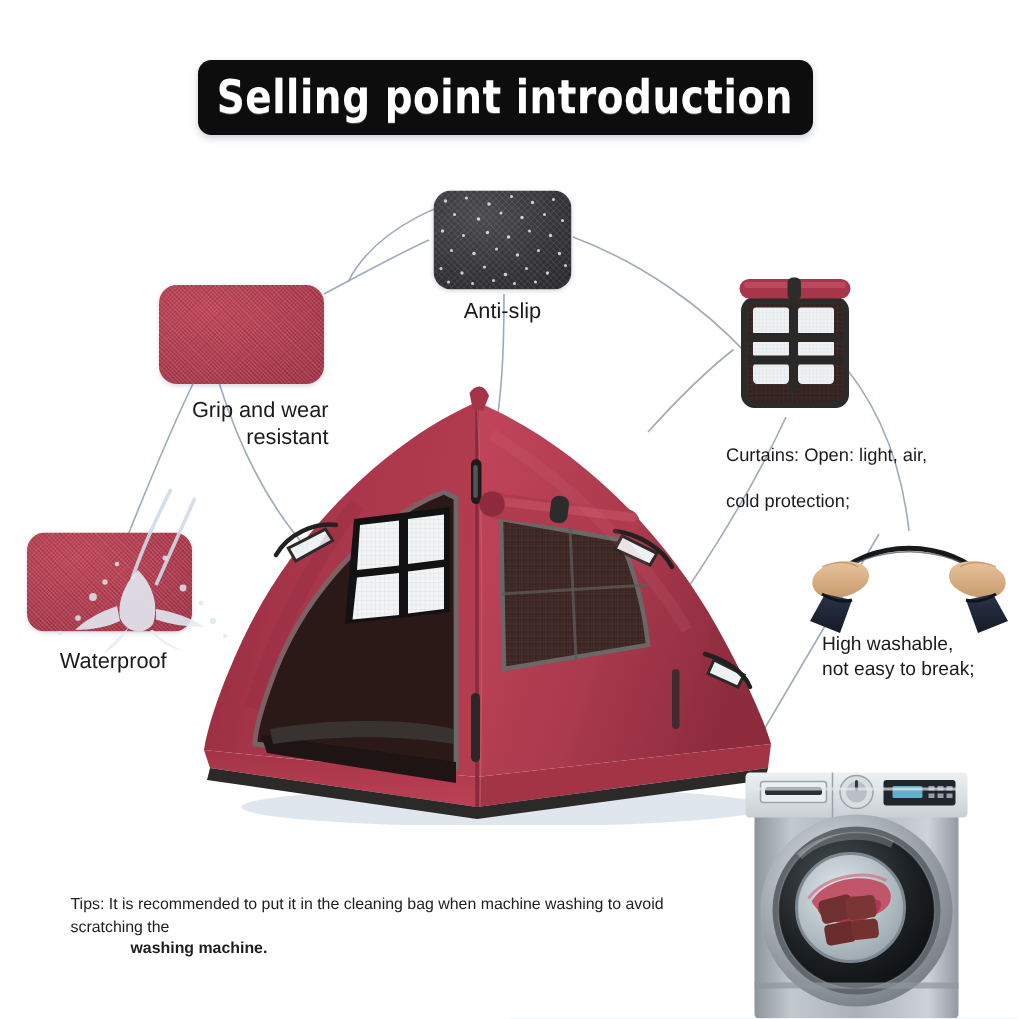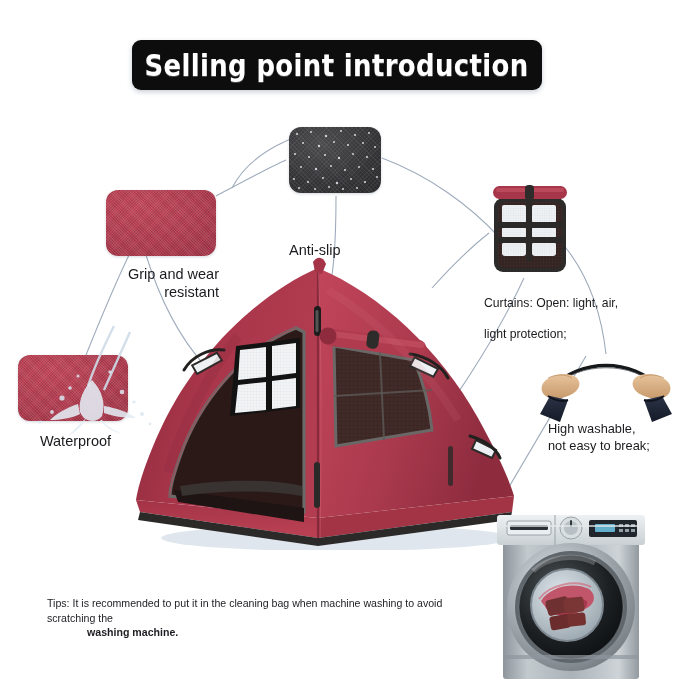--- a/index.html
+++ b/index.html
@@ -49,21 +49,21 @@
   #sw-anti{left:289px;top:127px;width:92px;height:66px;}
   #sw-water{left:18px;top:355px;width:110px;height:66px;}
   #sw-curtain{left:489px;top:184px;width:82px;height:92px;border-radius:10px;background:none;box-shadow:none;}
 
   
   .splash{position:absolute;left:-14px;top:-42px;width:150px;height:130px;pointer-events:none;}
 
   
   .label{position:absolute;color:#1b1b1f;font-size:14.5px;line-height:1.22;}
   #lb-grip{left:79px;top:266px;width:140px;text-align:right;}
-  #lb-anti{left:289px;top:200px;width:92px;margin-top:42px;}
+  #lb-anti{left:289px;top:200px;width:92px;text-align:center;}
   #lb-water{left:18px;top:433px;width:115px;text-align:center;}
   #lb-curtain{left:484px;top:296px;width:152px;font-size:12.2px;line-height:1.28;}
   #lb-tough{left:548px;top:421px;width:130px;font-size:12.8px;line-height:1.3;}
 
   
   .bottom-main{position:absolute;left:47px;top:574px;width:430px;
     font-size:17.5px;line-height:1.33;color:#16161a;}
   .bottom-tips{position:absolute;left:47px;top:596px;width:440px;
     font-size:10.6px;line-height:1.38;color:#1d1d22;}
   .tips-l2{display:block;padding-left:40px;font-weight:bold;}
@@ -322,21 +322,21 @@
       <rect x="9" y="53" width="64" height="6"></rect>
     </g>
 
     <rect x="4" y="2" width="74" height="13" rx="6.5" fill="#a8364a"></rect>
     <rect x="7" y="4" width="68" height="4" rx="2" fill="#c65769" opacity=".6"></rect>
     <rect x="36" y="1" width="9" height="15" rx="3.5" fill="#2e2c2b"></rect>
   </svg>
   <div class="label" id="lb-curtain">
     <span>Curtains: Open: light, air,</span><br>
     <br>
-    <span>light protection;</span>
+    <span>cold protection;</span>
   </div>
 
   <svg class="hands" viewBox="0 0 144 72">
     <defs>
       <linearGradient id="skin" x1="0" y1="0" x2="0" y2="1">
         <stop offset="0" stop-color="#e8c49c"></stop>
         <stop offset="1" stop-color="#c79a6c"></stop>
       </linearGradient>
       <linearGradient id="sleeve" x1="0" y1="0" x2="0" y2="1">
         <stop offset="0" stop-color="#2b3346"></stop>

